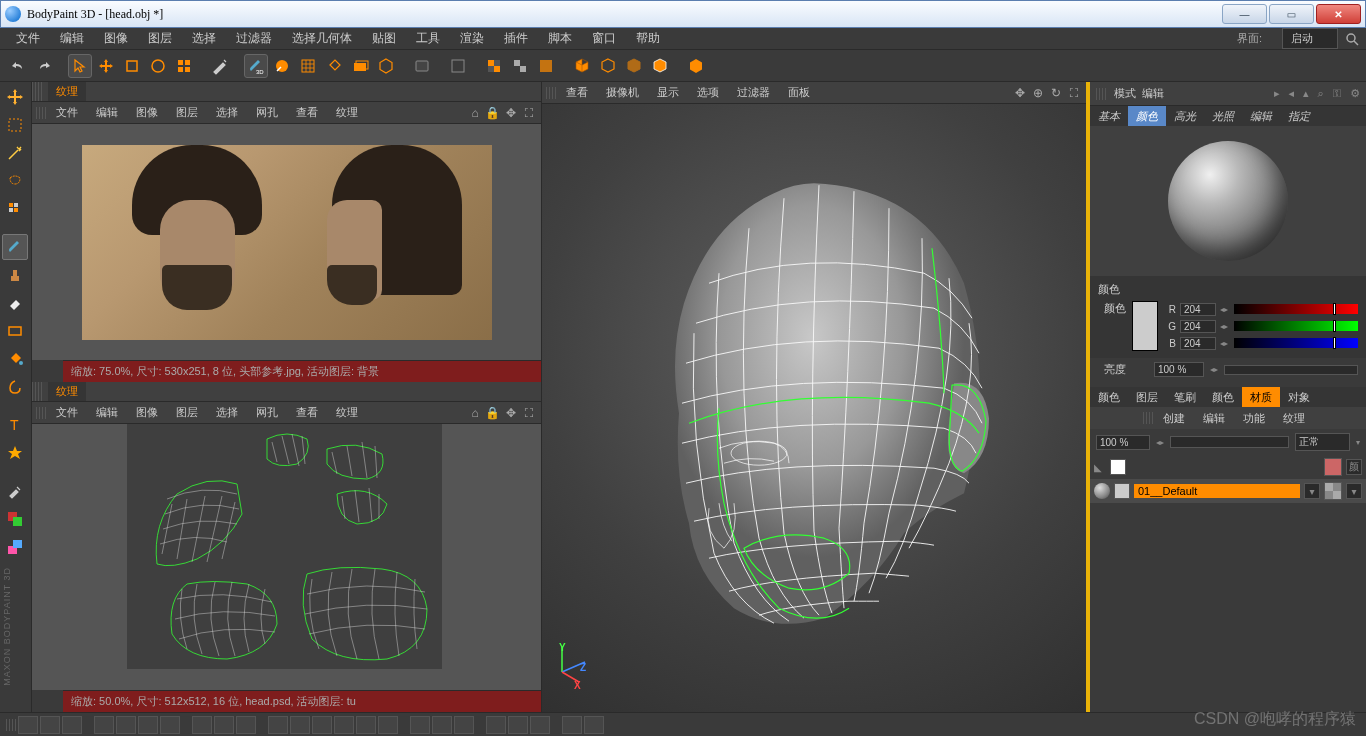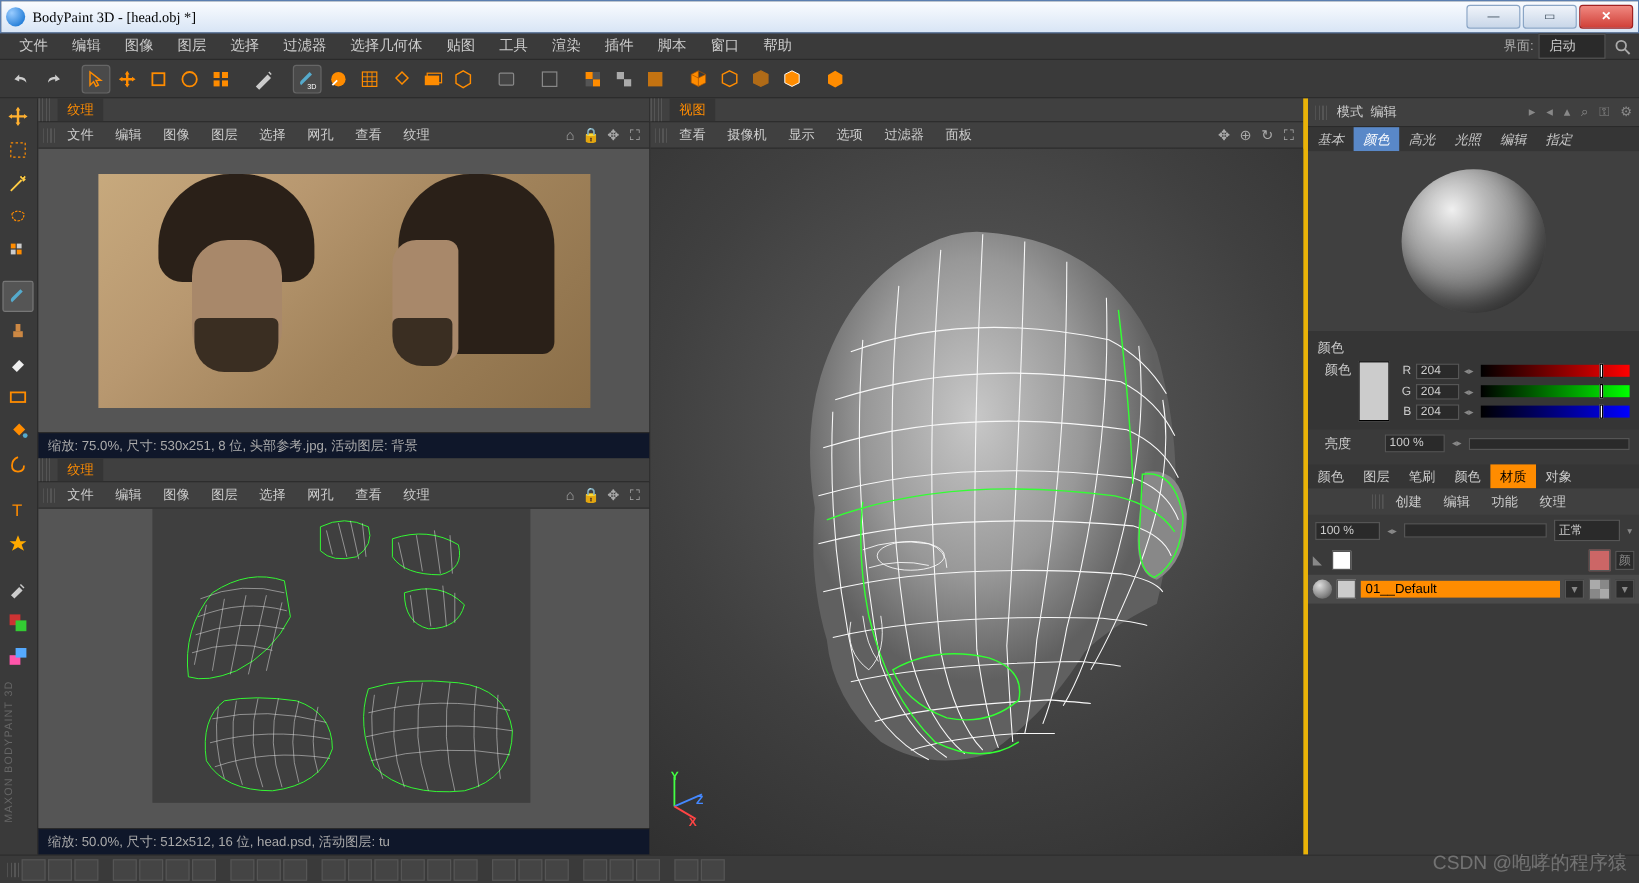--- a/index.html
+++ b/index.html
@@ -10,21 +10,21 @@
 .titlebar .app-icon { width: 16px; height: 16px; margin-right: 6px; border-radius: 50%; background: radial-gradient(circle at 30% 30%, #9cf, #0066cc); }
 .titlebar .title { color: #000; font-size: 12px; flex: 1; font-family: Liberation Serif, serif; }
 .titlebar .winbtns { display: flex; gap: 2px; }
 .titlebar .winbtn { width: 45px; height: 20px; display: flex; align-items: center; justify-content: center; background: linear-gradient(#f0f4fa,#c8d6e8); border: 1px solid #8aa5c5; border-radius: 3px; color: #3a4a5a; font-size: 10px; }
 .titlebar .winbtn.close { background: linear-gradient(#f08880,#d04038); border-color: #a02020; color: #fff; font-weight: bold; }
 
 
 .menubar { height: 22px; background: #3a3a3a; display: flex; align-items: center; padding: 0 6px; border-bottom: 1px solid #2a2a2a; }
 .menubar .menu-item { padding: 3px 10px; color: #ccc; cursor: pointer; font-size: 12px; }
 .menubar .spacer { flex: 1; }
-.menubar .interface-label { color: #aaa; font-size: 11px; margin-right: 4px; }
+.menubar .interface-label { color: #aaa; font-size: 11px; margin-right: 20px; }
 .menubar .interface-select { background: #2a2a2a; border: 1px solid #555; color: #ccc; padding: 2px 24px 2px 8px; font-size: 11px; }
 .menubar .search-icon { width: 16px; height: 16px; margin-left: 6px; }
 
 
 .toolbar { height: 32px; background: #3a3a3a; display: flex; align-items: center; padding: 4px 6px; gap: 2px; border-bottom: 1px solid #2a2a2a; }
 .toolbar .tbtn { width: 24px; height: 24px; display: flex; align-items: center; justify-content: center; border-radius: 3px; }
 .toolbar .tbtn.active { background: #4a4a4a; border: 1px solid #666; }
 .toolbar .sep { width: 8px; }
 .toolbar .icon-svg { width: 18px; height: 18px; }
 
@@ -56,21 +56,21 @@
 .head-silhouette.side { right: 20px; top: 0; width: 160px; height: 195px; }
 .hair { position: absolute; background: #2a2018; }
 .hair.front-h { top: 0; left: 20px; width: 130px; height: 90px; border-radius: 60px 60px 20px 20px; }
 .hair.side-h { top: 0; left: 20px; width: 130px; height: 150px; border-radius: 60px 60px 10px 40px; }
 .face { position: absolute; background: #a8886a; }
 .face.front-f { top: 55px; left: 48px; width: 75px; height: 100px; border-radius: 30px 30px 25px 25px; }
 .face.side-f { top: 55px; left: 15px; width: 55px; height: 100px; border-radius: 20px 10px 10px 30px; }
 .beard { position: absolute; background: #3a2e22; }
 .beard.front-b { top: 120px; left: 50px; width: 70px; height: 45px; border-radius: 5px 5px 25px 25px; }
 .beard.side-b { top: 120px; left: 15px; width: 50px; height: 40px; border-radius: 5px 5px 15px 25px; }
-.texture-status { height: 22px; background: #0f172a; color: #aaa; font-size: 11px; display: flex; align-items: center; padding: 0 8px; border-top: 1px solid #2a2a2a; }
+.texture-status { height: 22px; background: #7f1d1d; color: #aaa; font-size: 11px; display: flex; align-items: center; padding: 0 8px; border-top: 1px solid #2a2a2a; margin-left: 31px; }
 
 
 .texture-panel2 { flex: 1; display: flex; flex-direction: column; }
 .texture-canvas2 { flex: 1; background: #555; overflow: hidden; position: relative; }
 .uv-sheet { position: absolute; left: 95px; top: 0; width: 315px; height: 245px; background: #3f3f3f; }
 .uv-sheet svg { width: 100%; height: 100%; }
 
 
 .viewport-canvas { flex: 1; background: radial-gradient(circle at 50% 40%, #606060 0%, #404040 60%, #303030 100%); position: relative; overflow: hidden; }
 .viewport-axis { position: absolute; left: 20px; bottom: 40px; }
@@ -510,24 +510,20 @@
                 <path d="M185 155 Q178 190 192 225 M205 148 Q195 190 210 232 M225 145 Q215 190 230 235 M248 145 Q240 190 252 235 M270 148 Q265 190 272 232 M288 155 Q285 190 290 225 M180 170 Q240 155 298 168 M178 190 Q240 175 300 185 M182 210 Q240 195 298 205"></path>
               </g>
             </svg>
           </div>
         </div>
         <div class="texture-status">缩放: 50.0%, 尺寸: 512x512, 16 位, head.psd, 活动图层: tu</div>
       </div>
     </div>
 
     <div class="viewport-col">
-      <div class="panel-tab">
-          <div class="grip"></div>
-          <div class="tab-label">视图</div>
-        </div>
       <div class="panel-menu">
         <div class="grip" style="width:10px;height:12px;background:repeating-linear-gradient(90deg,#555 0 1px,transparent 1px 3px)"></div>
         <div class="pm-item">查看</div>
         <div class="pm-item">摄像机</div>
         <div class="pm-item">显示</div>
         <div class="pm-item">选项</div>
         <div class="pm-item">过滤器</div>
         <div class="pm-item">面板</div>
         <div class="pm-spacer"></div>
         <div class="pm-icon">✥</div>

